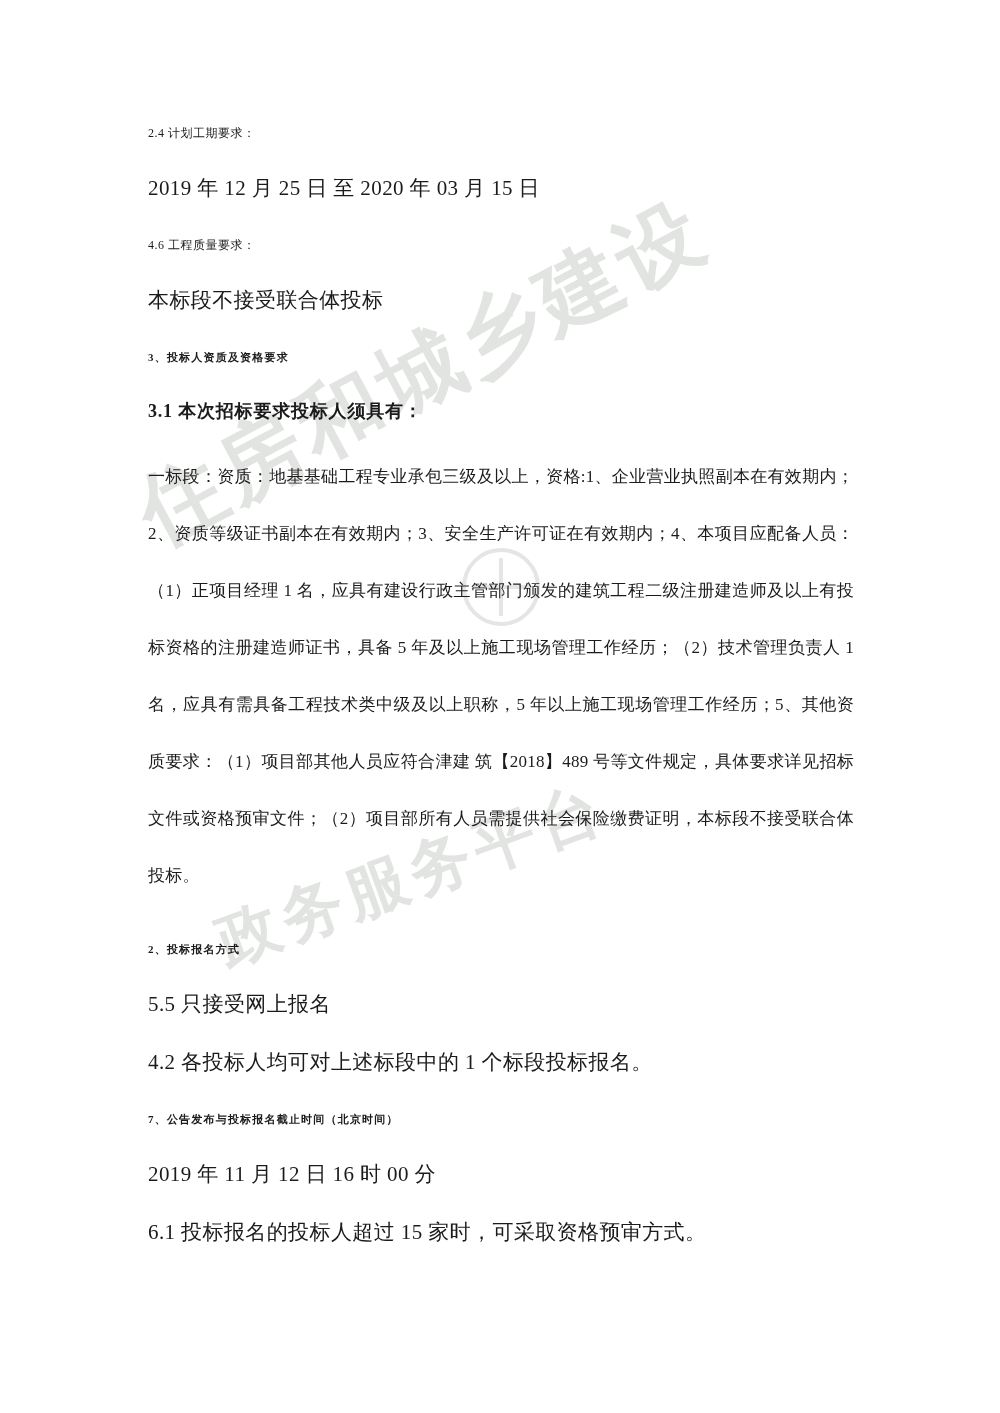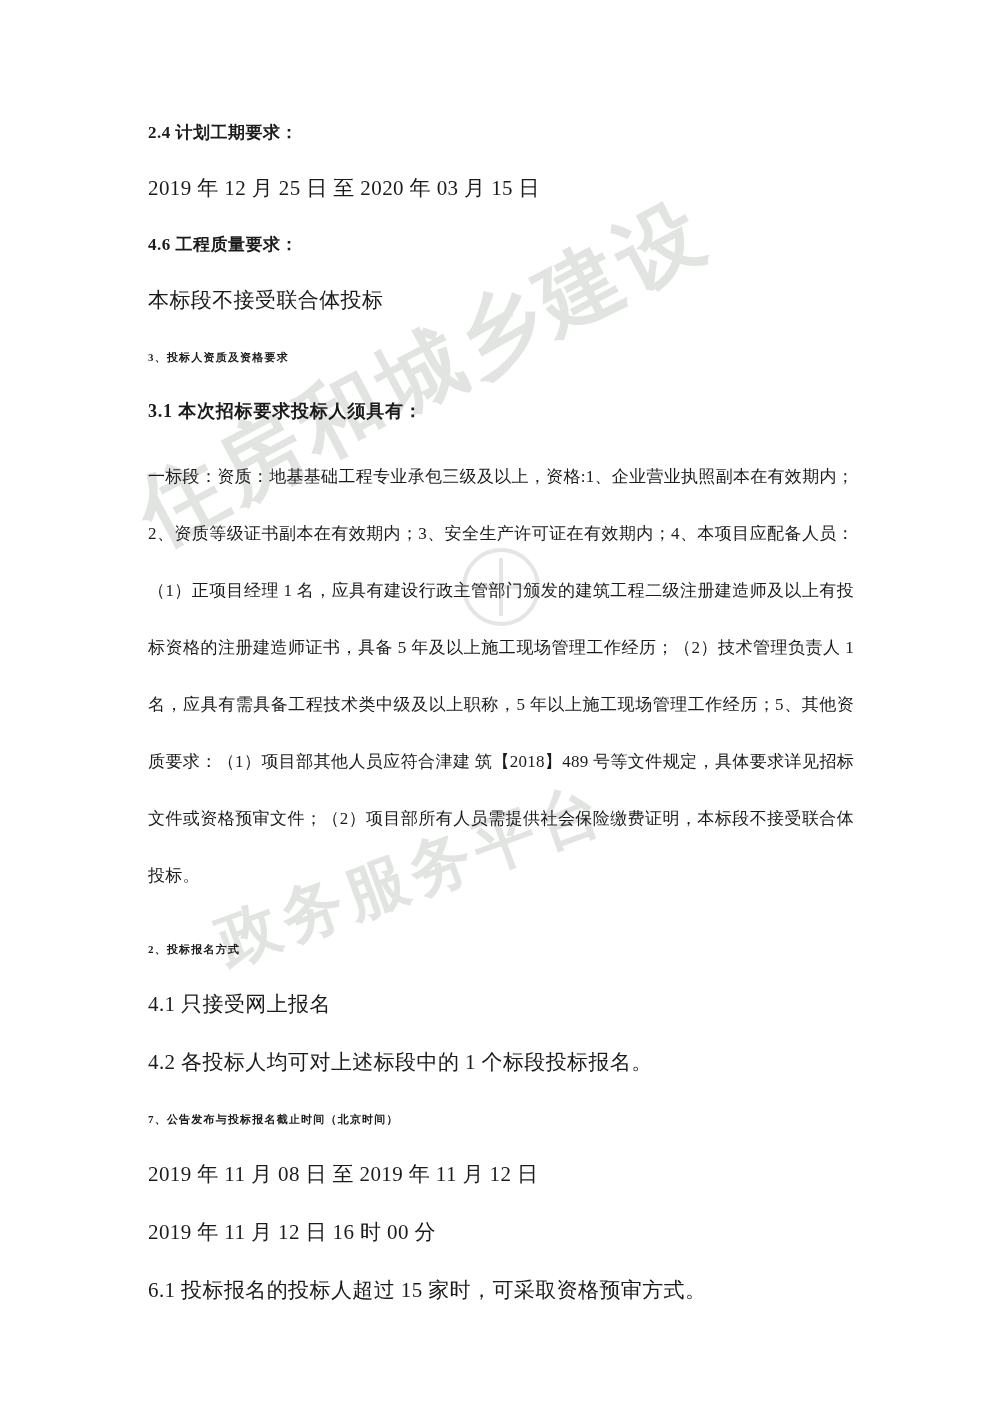--- a/index.html
+++ b/index.html
@@ -83,25 +83,24 @@
     left: 148px;
     top: 118px;
     width: 706px;
     z-index: 2;
   }
   p {
     margin: 0;
     color: #1b1b1b;
   }
   .small-head {
-    font-size: 17px;
+    font-size: 12px;
     line-height: 30px;
     letter-spacing: 0.5px;
     margin-bottom: 24px;
-    font-weight: bold;
   }
   .body-line {
     font-size: 21px;
     line-height: 32px;
     letter-spacing: 0.4px;
     margin-bottom: 26px;
   }
   .sec-head {
     font-size: 11px;
     font-weight: 700;
@@ -143,23 +142,22 @@
     <p class="body-line">2019 年 12 月 25 日 至 2020 年 03 月 15 日</p>
 
     <p class="small-head">4.6 工程质量要求：</p>
     <p class="body-line">本标段不接受联合体投标</p>
 
     <p class="sec-head">3、投标人资质及资格要求</p>
     <p class="sec-head-sm">3.1 本次招标要求投标人须具有：</p>
     <p class="para gap-lg">一标段：资质：地基基础工程专业承包三级及以上，资格:1、企业营业执照副本在有效期内；2、资质等级证书副本在有效期内；3、安全生产许可证在有效期内；4、本项目应配备人员：（1）正项目经理 1 名，应具有建设行政主管部门颁发的建筑工程二级注册建造师及以上有投标资格的注册建造师证书，具备 5 年及以上施工现场管理工作经历；（2）技术管理负责人 1 名，应具有需具备工程技术类中级及以上职称，5 年以上施工现场管理工作经历；5、其他资质要求：（1）项目部其他人员应符合津建 筑【2018】489 号等文件规定，具体要求详见招标文件或资格预审文件；（2）项目部所有人员需提供社会保险缴费证明，本标段不接受联合体投标。</p>
 
     <p class="sec-head">2、投标报名方式</p>
-    <p class="body-line">4.1 只接受网上报名</p>
+    <p class="body-line">5.5 只接受网上报名</p>
     <p class="body-line">4.2 各投标人均可对上述标段中的 1 个标段投标报名。</p>
 
     <p class="sec-head">7、公告发布与投标报名截止时间（北京时间）</p>
-    <p class="body-line">2019 年 11 月 08 日 至 2019 年 11 月 12 日</p>
     <p class="body-line">2019 年 11 月 12 日 16 时 00 分</p>
 
     <p class="body-line">6.1 投标报名的投标人超过 15 家时，可采取资格预审方式。</p>
 
   </div>
 </div>
 
 </body></html>

